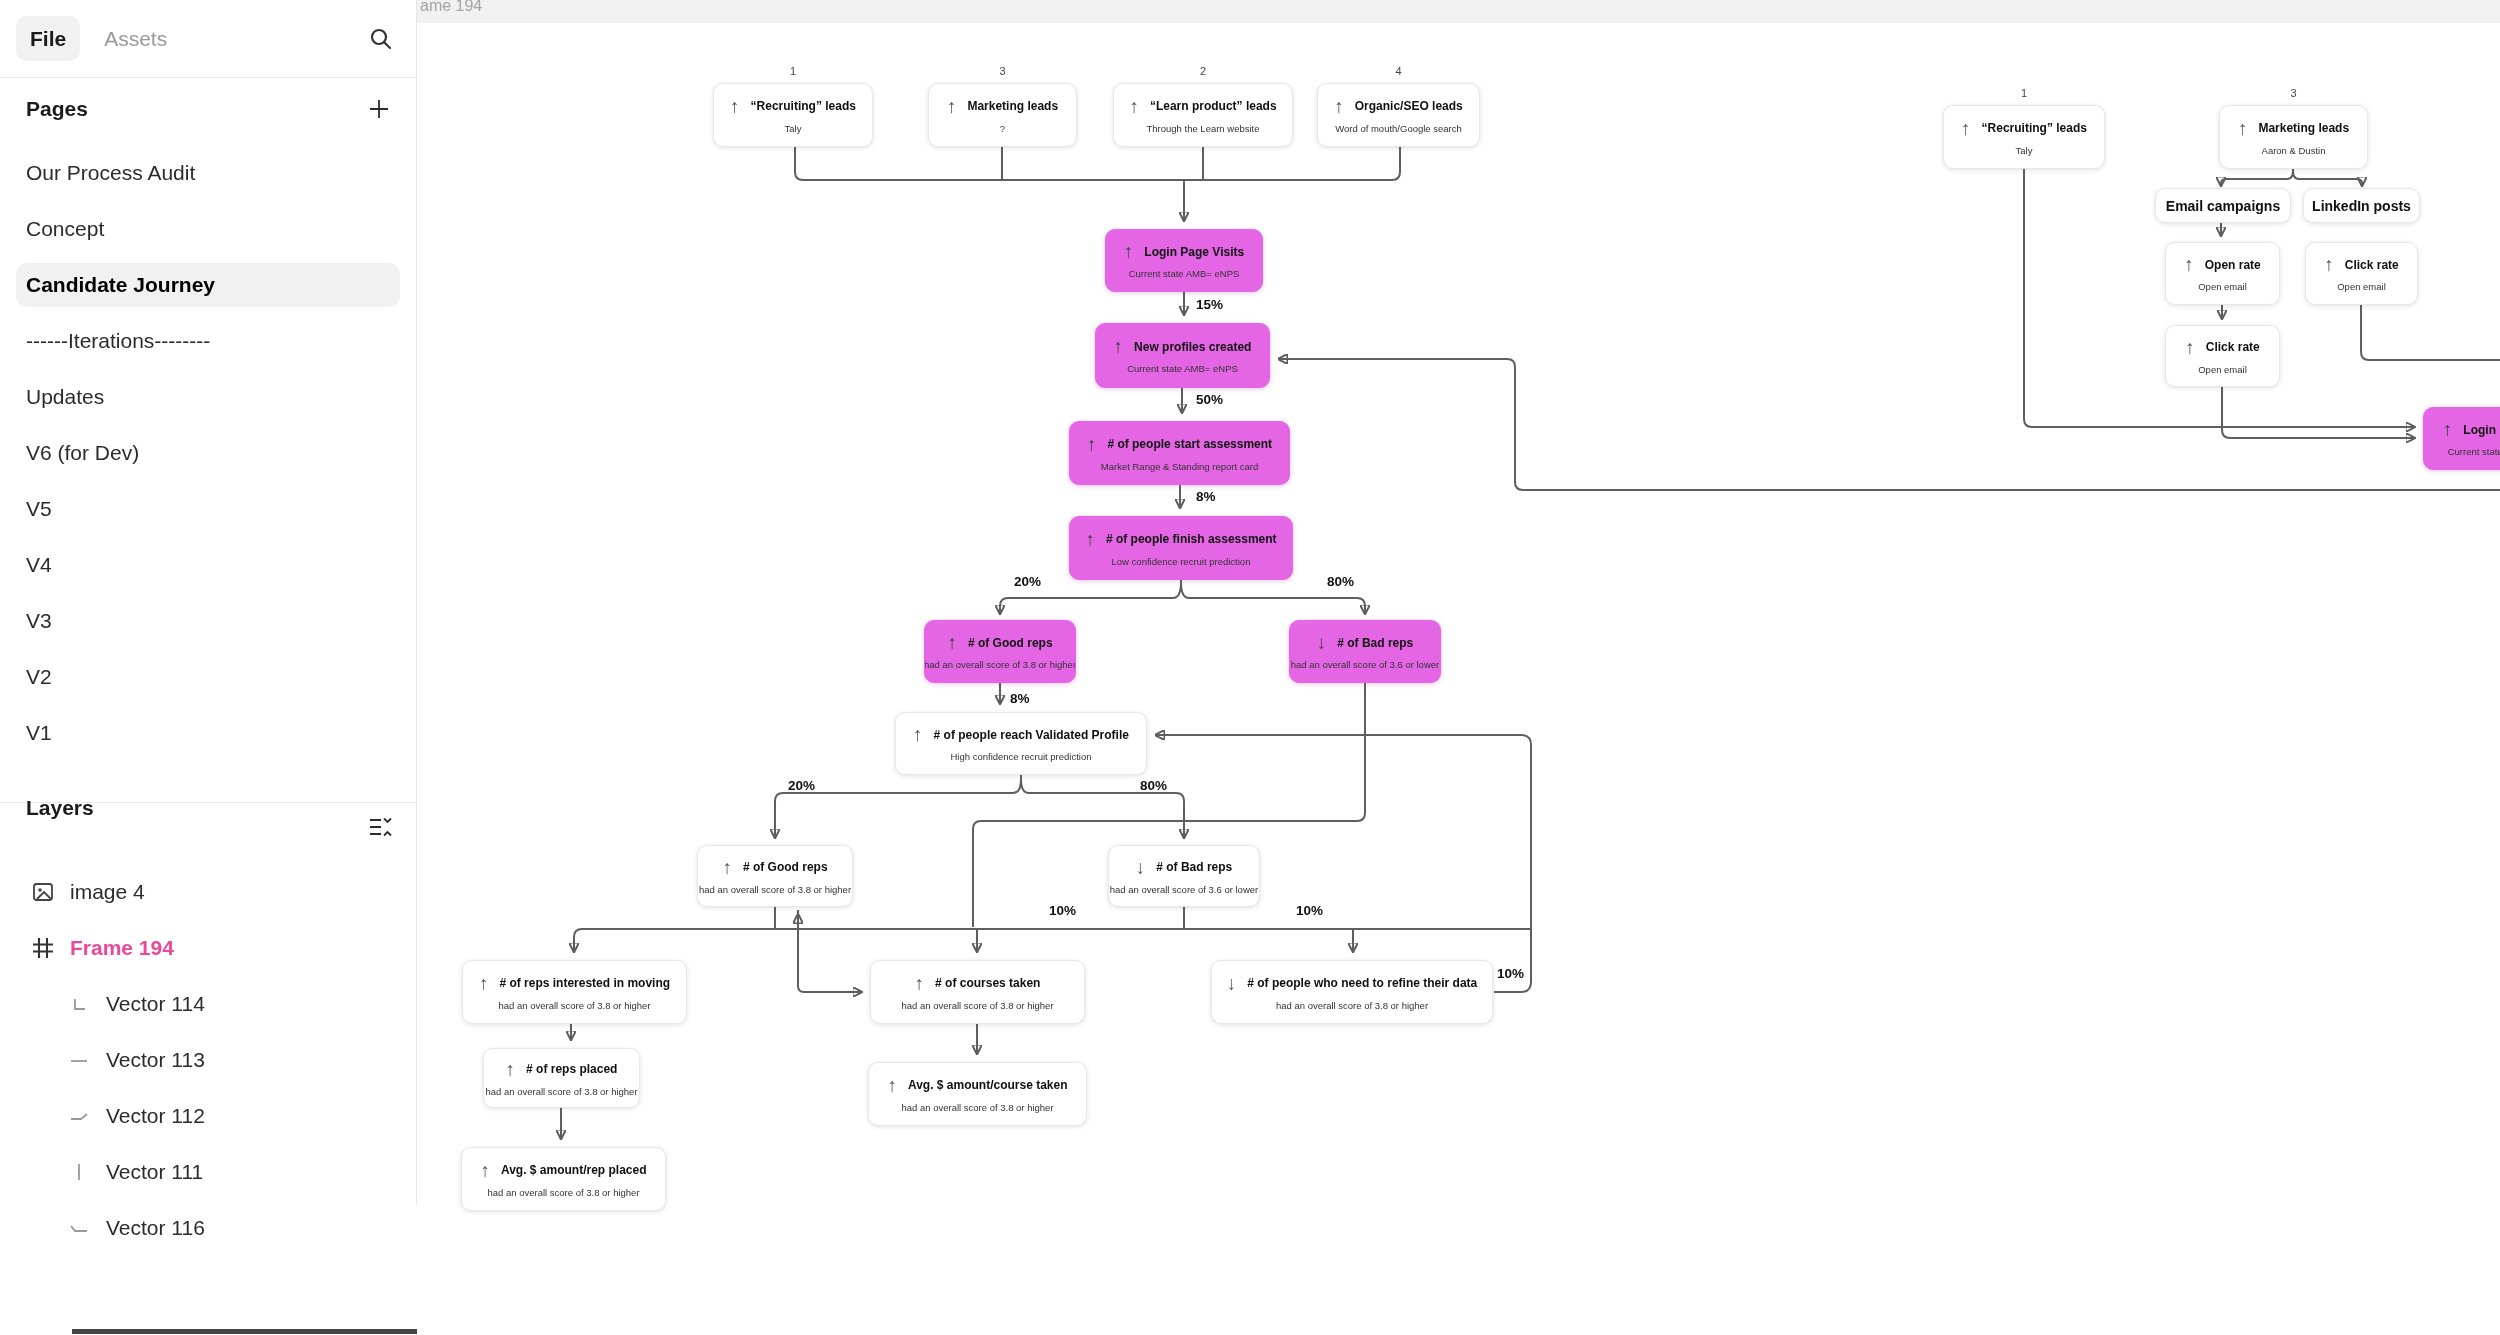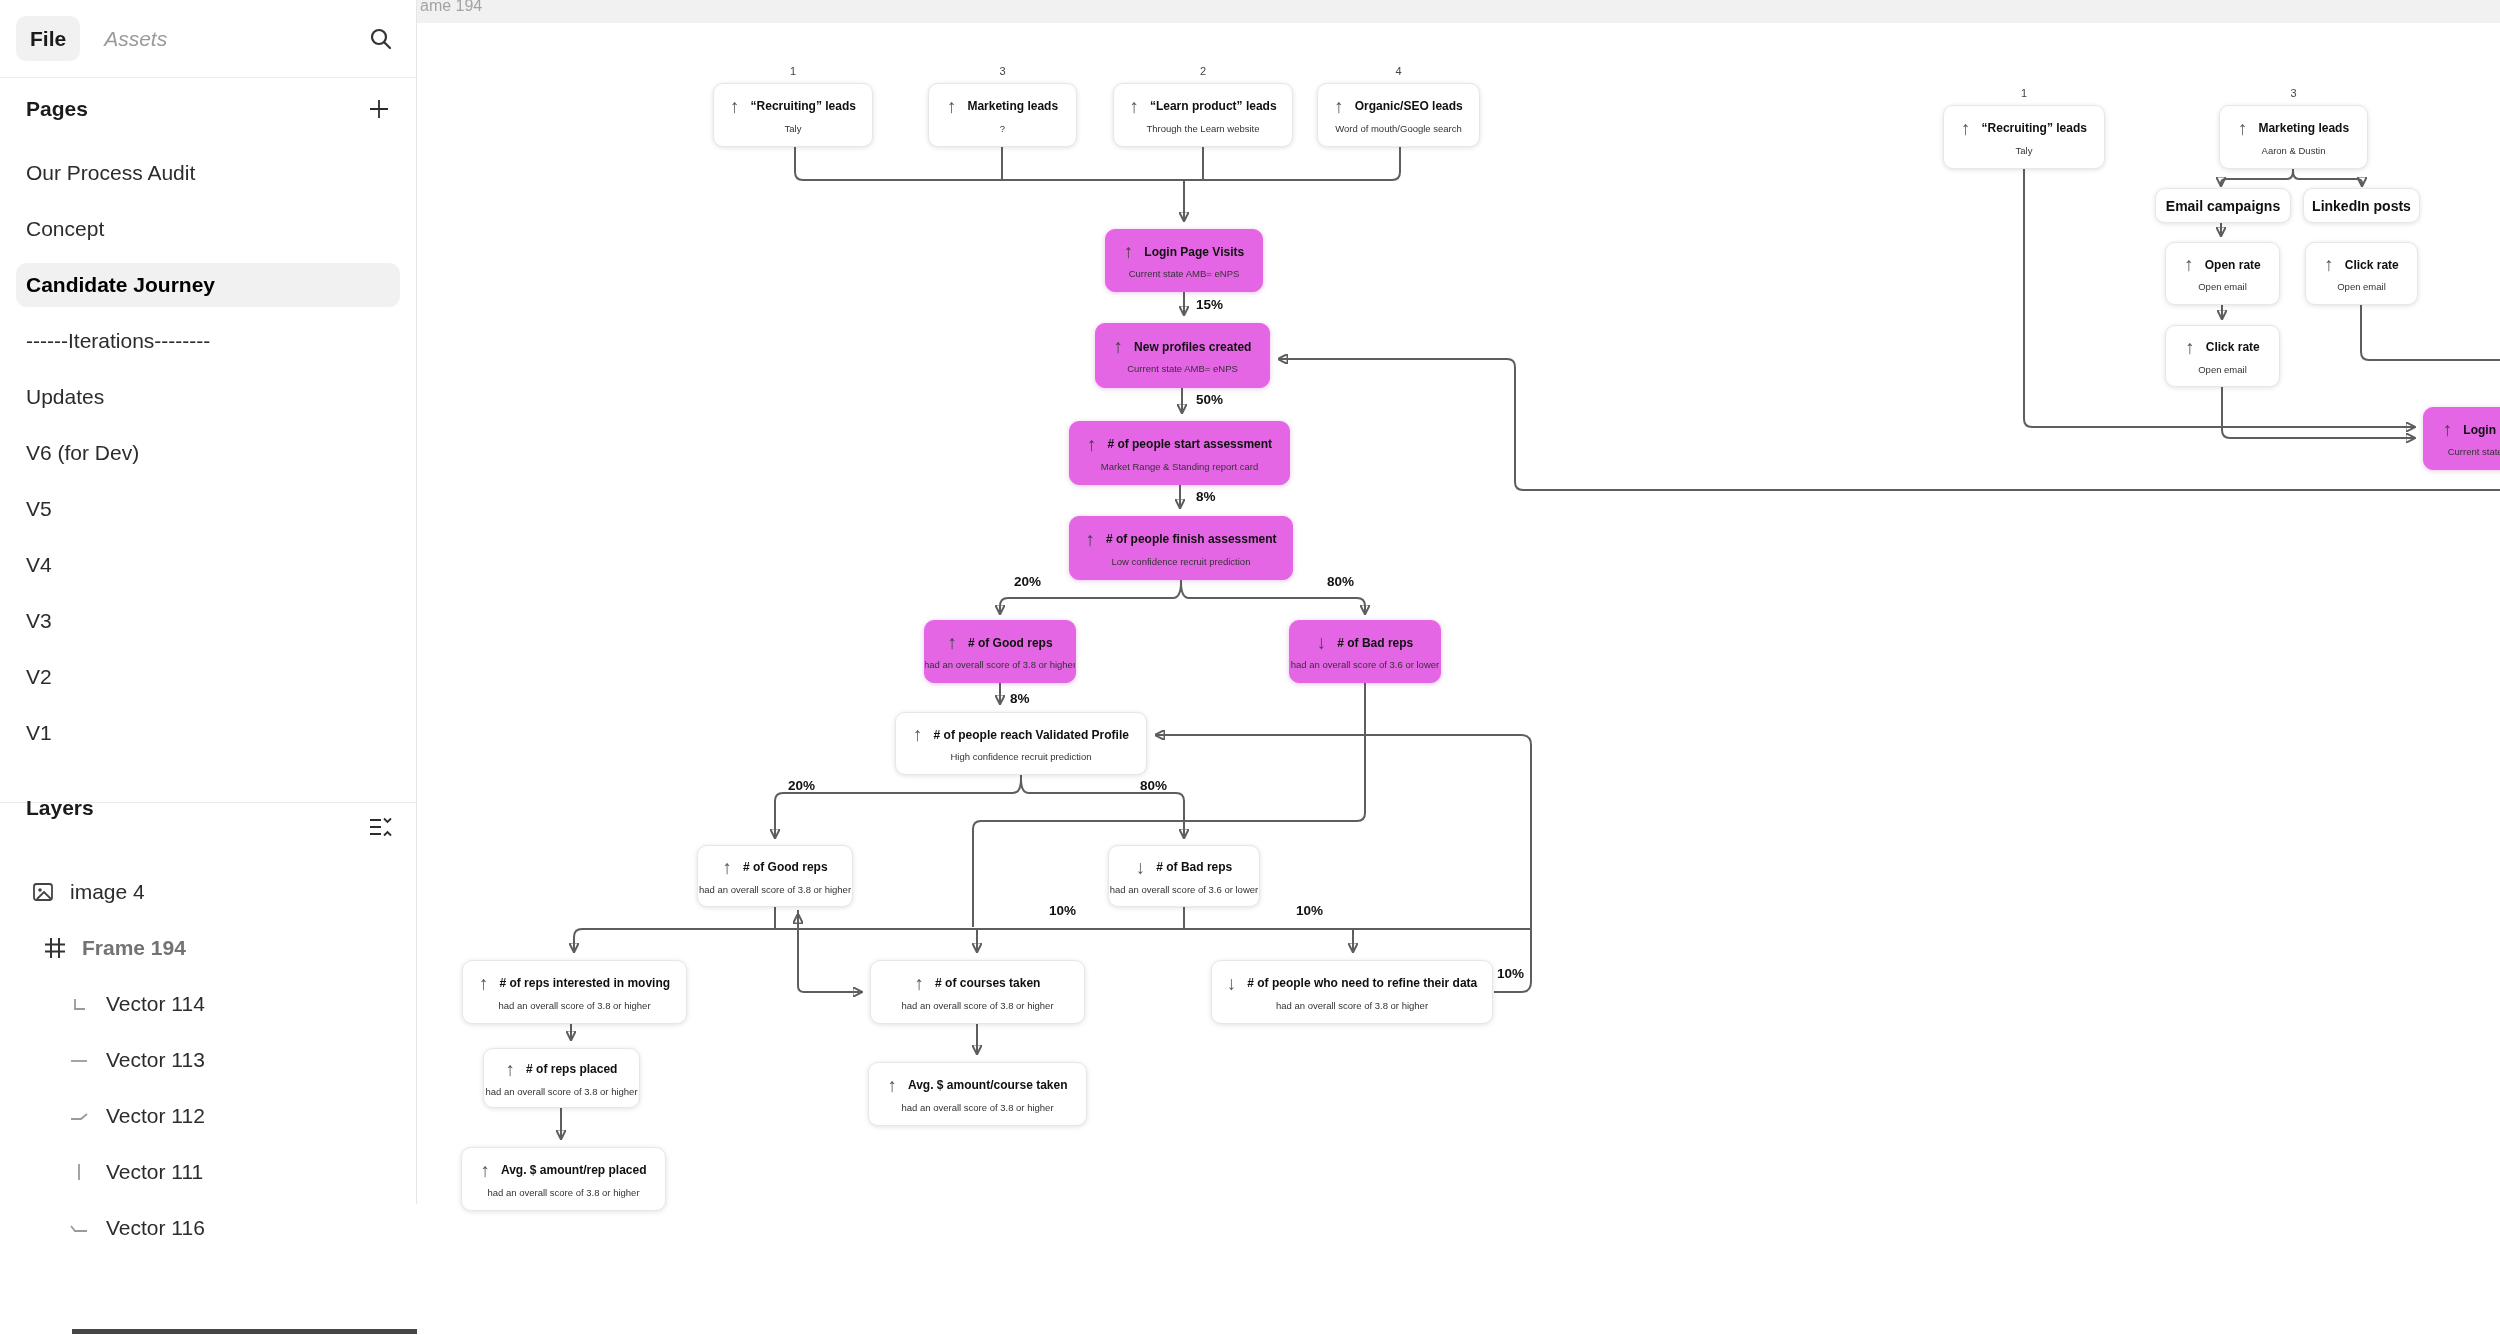--- a/index.html
+++ b/index.html
@@ -27,42 +27,42 @@
   .num-label { position:absolute; text-align:center; font-size:11px; color:#444; }
   .pct { position:absolute; font-size:13.5px; font-weight:bold; color:#111; white-space:nowrap; }
 
   
   .sidebar { position:absolute; left:0; top:0; width:417px; height:1204px; background:#fff;
     border-right:1px solid #e6e6e6; z-index:10; }
   .s-header { position:absolute; left:0; top:0; width:100%; height:78px; border-bottom:1px solid #ececec;
     display:flex; align-items:center; }
   .file-pill { margin-left:16px; background:#f1f1f1; border-radius:10px; height:45px; padding:0 14px;
     display:flex; align-items:center; font-size:21px; font-weight:600; color:#1b1b1b; }
-  .assets-tab { margin-left:24px; font-size:21px; color:#9a9a9a;font-style:italic; }
+  .assets-tab { margin-left:24px; font-size:21px; color:#9a9a9a; }
   .icon-btn { position:absolute; width:26px; height:26px; }
   .search-btn { right:22px; top:26px; }
 
   .section-head { position:absolute; left:26px; font-size:21px; font-weight:bold; color:#1b1b1b; }
   .pages-head { top:97px; }
   .layers-head { top:796px; }
   .plus-btn { right:24px; top:96px; }
   .layeropt-btn { right:23px; top:814px; }
 
   .pages-list { position:absolute; left:0; top:151px; width:100%; }
   .page-item { height:44px; margin:0 16px 12px 16px; padding-left:10px; display:flex; align-items:center;
     font-size:21px; color:#2c2c2c; border-radius:11px; cursor:default; }
   .page-item.selected { background:#f1f1f1; font-weight:bold; color:#000; }
 
   .s-divider { position:absolute; left:0; top:802px; width:100%; height:1px; background:#e9e9e9; }
 
   .layers-list { position:absolute; left:0; top:870px; width:100%; }
   .layer-item { height:44px; margin-bottom:12px; display:flex; align-items:center; font-size:21px; color:#2c2c2c; }
   .layer-item .licon { width:26px; height:26px; margin-left:30px; margin-right:14px; flex:0 0 auto; }
   .layer-item.nested .licon { margin-left:66px; }
-  .layer-item.bold { font-weight:bold; color:#737373;padding-left:12px; }
+  .layer-item.bold { font-weight:bold; color:#ec4899; }
   .partial-row { position:absolute; left:72px; top:1329px; width:345px; height:5px; background:#454545; }
 </style>
 </head>
 <body>
 
 <div class="canvas">
   <div class="canvas-top-strip"></div>
   <div class="frame-label">ame 194</div>
   <svg class="edges">
     <defs>

